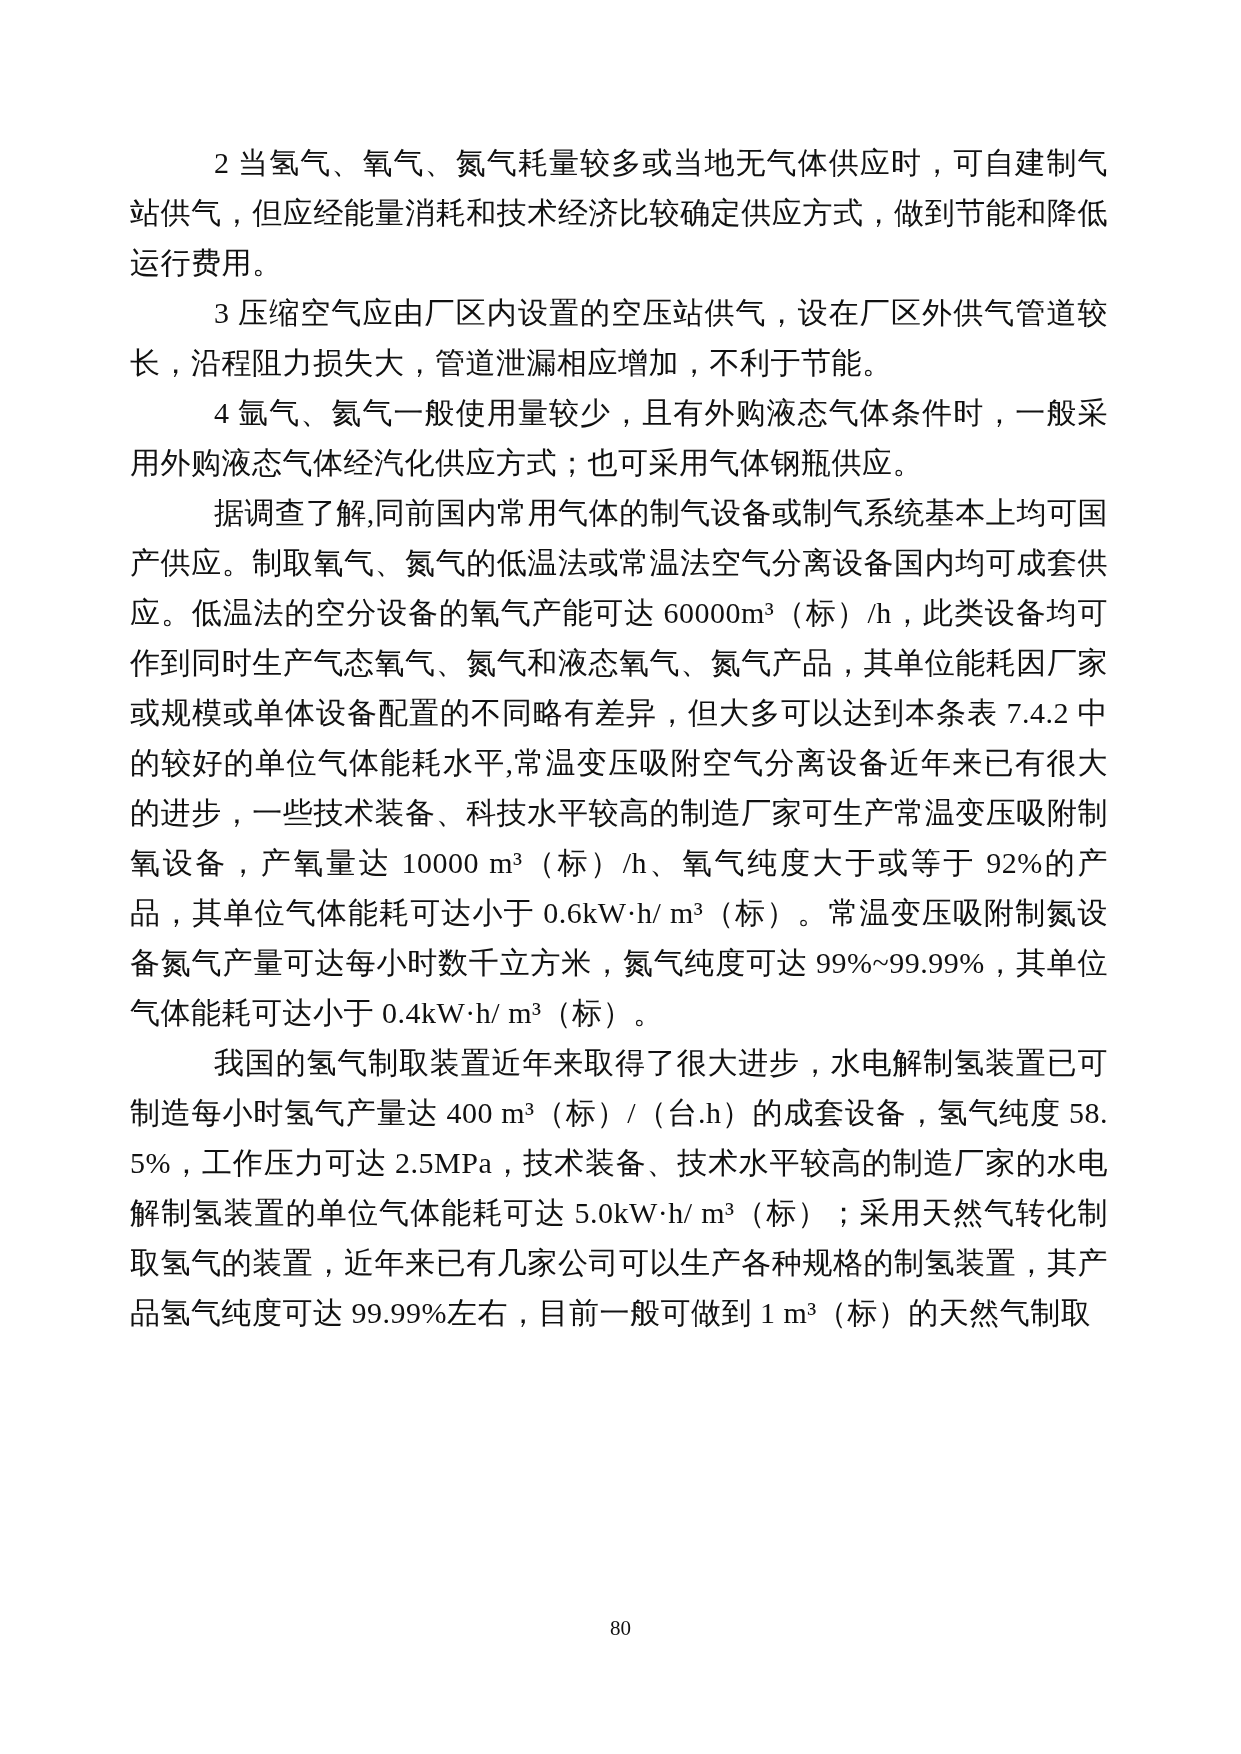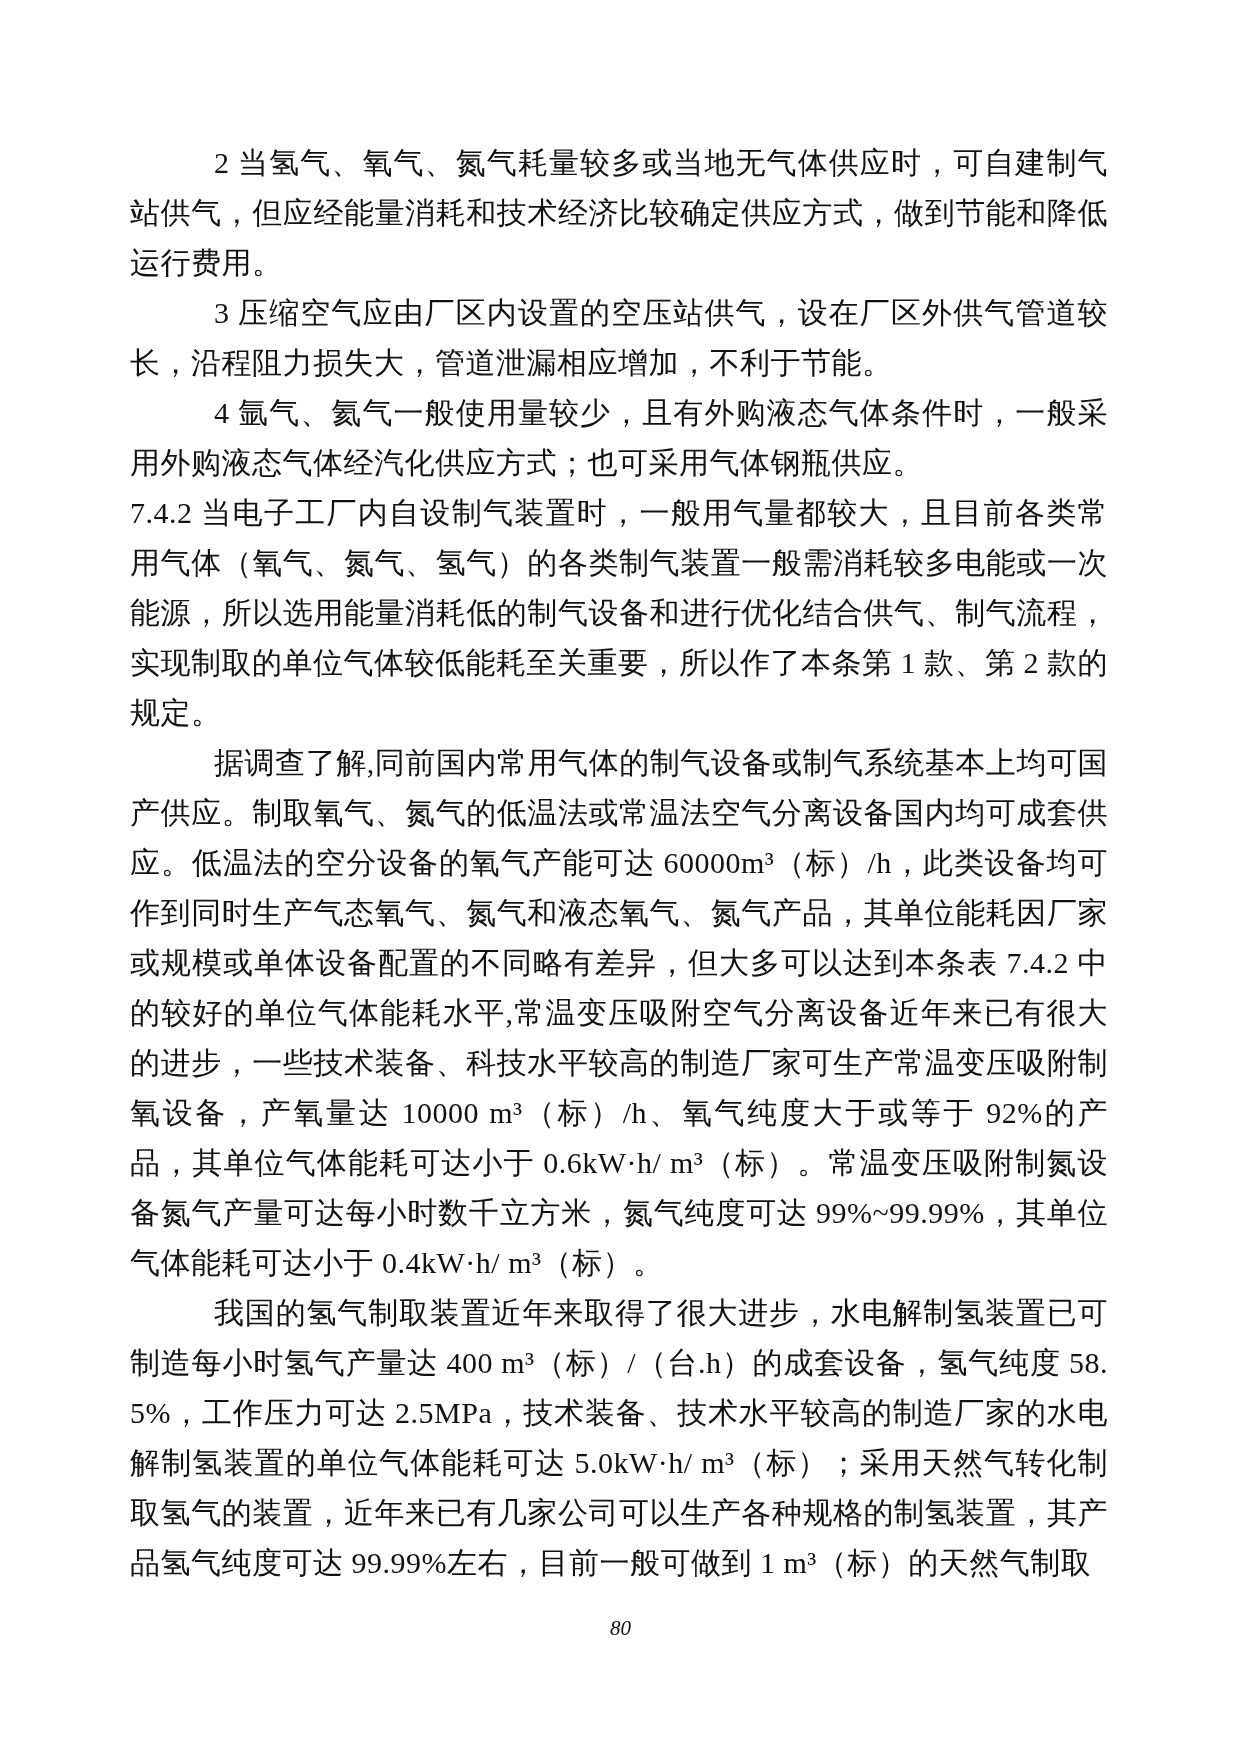--- a/index.html
+++ b/index.html
@@ -31,30 +31,28 @@
   .para.indent { text-indent: 84px; }
   .para.flush  { text-indent: 0; }
   .page-footer {
     position: absolute;
     top: 1616px;
     left: 0;
     width: 100%;
     text-align: center;
     font-size: 21px;
     color: #111111;
-    font-style: italic;
   }
 </style>
 </head>
 <body>
 
 <div class="page">
   <div class="text-block">
     <p class="para indent">2 当氢气、氧气、氮气耗量较多或当地无气体供应时，可自建制气站供气，但应经能量消耗和技术经济比较确定供应方式，做到节能和降低运行费用。</p>
     <p class="para indent">3 压缩空气应由厂区内设置的空压站供气，设在厂区外供气管道较长，沿程阻力损失大，管道泄漏相应增加，不利于节能。</p>
     <p class="para indent">4 氩气、氦气一般使用量较少，且有外购液态气体条件时，一般采用外购液态气体经汽化供应方式；也可采用气体钢瓶供应。</p>
-    <p class="para flush">7.4.2 当电子工厂内自设制气装置时，一般用气量都较大，且目前各类常用气体（氧气、氮气、氢气）的各类制气装置一般需消耗较多电能或一次能源，所以选用能量消耗低的制气设备和进行优化结合供气、制气流程，实现制取的单位气体较低能耗至关重要，所以作了本条第 1 款、第 2 款的规定。</p>
     <p class="para indent">据调查了解,同前国内常用气体的制气设备或制气系统基本上均可国产供应。制取氧气、氮气的低温法或常温法空气分离设备国内均可成套供应。低温法的空分设备的氧气产能可达 60000m³（标）/h，此类设备均可作到同时生产气态氧气、氮气和液态氧气、氮气产品，其单位能耗因厂家或规模或单体设备配置的不同略有差异，但大多可以达到本条表 7.4.2 中的较好的单位气体能耗水平,常温变压吸附空气分离设备近年来已有很大的进步，一些技术装备、科技水平较高的制造厂家可生产常温变压吸附制氧设备，产氧量达 10000 m³（标）/h、氧气纯度大于或等于 92%的产品，其单位气体能耗可达小于 0.6kW·h/ m³（标）。常温变压吸附制氮设备氮气产量可达每小时数千立方米，氮气纯度可达 99%~99.99%，其单位气体能耗可达小于 0.4kW·h/ m³（标）。</p>
     <p class="para indent">我国的氢气制取装置近年来取得了很大进步，水电解制氢装置已可制造每小时氢气产量达 400 m³（标）/（台.h）的成套设备，氢气纯度 58.5%，工作压力可达 2.5MPa，技术装备、技术水平较高的制造厂家的水电解制氢装置的单位气体能耗可达 5.0kW·h/ m³（标）；采用天然气转化制取氢气的装置，近年来已有几家公司可以生产各种规格的制氢装置，其产品氢气纯度可达 99.99%左右，目前一般可做到 1 m³（标）的天然气制取</p>
   </div>
 
   <div class="page-footer">80</div>
 </div>
 
 </body></html>

